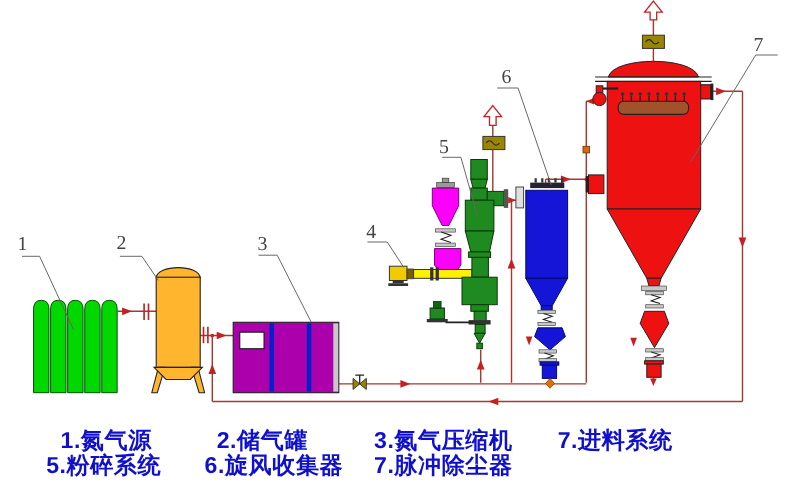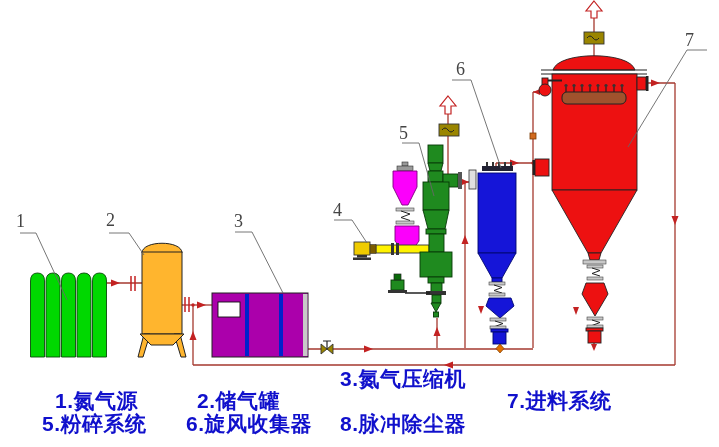--- a/index.html
+++ b/index.html
@@ -250,19 +250,19 @@
   <div class="callout" style="left:106px;top:211px;">2</div>
   <div class="callout" style="left:234px;top:212px;">3</div>
   <div class="callout" style="left:333px;top:201px;">4</div>
   <div class="callout" style="left:399px;top:124px;">5</div>
   <div class="callout" style="left:456px;top:60px;">6</div>
   <div class="callout" style="left:685px;top:31px;">7</div>
 
   <div>
     <span class="legend-item" style="left:55px;top:390px;">1.氮气源</span>
     <span class="legend-item" style="left:197px;top:390px;">2.储气罐</span>
-    <span class="legend-item" style="left:340px;top:368px;">3.氮气压缩机</span>
+    <span class="legend-item" style="left:340px;top:390px;">3.氮气压缩机</span>
     <span class="legend-item" style="left:507px;top:390px;">7.进料系统</span>
     <span class="legend-item" style="left:42px;top:413px;">5.粉碎系统</span>
     <span class="legend-item" style="left:186px;top:413px;">6.旋风收集器</span>
-    <span class="legend-item" style="left:340px;top:413px;">8.脉冲除尘器</span>
+    <span class="legend-item" style="left:340px;top:413px;">7.脉冲除尘器</span>
   </div>
 </div>
 
 </body></html>

